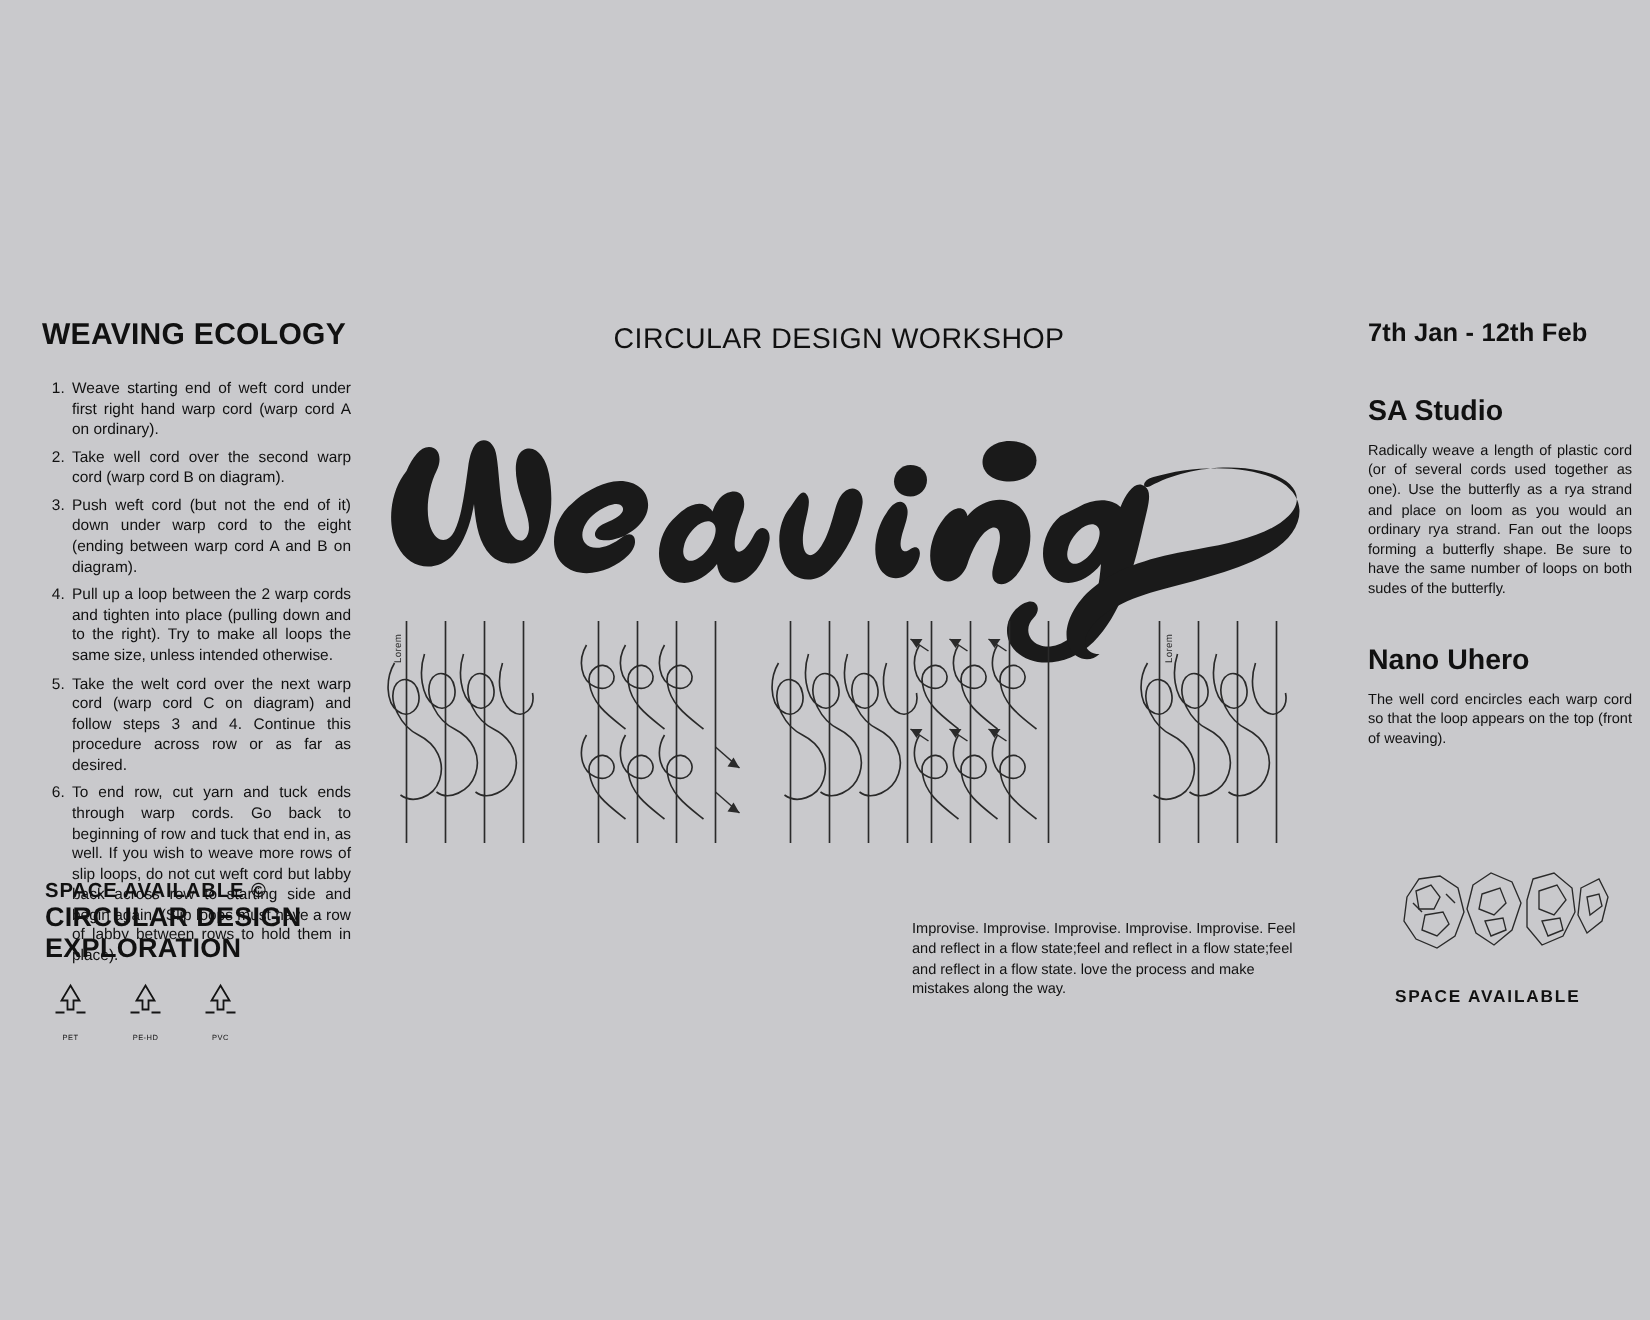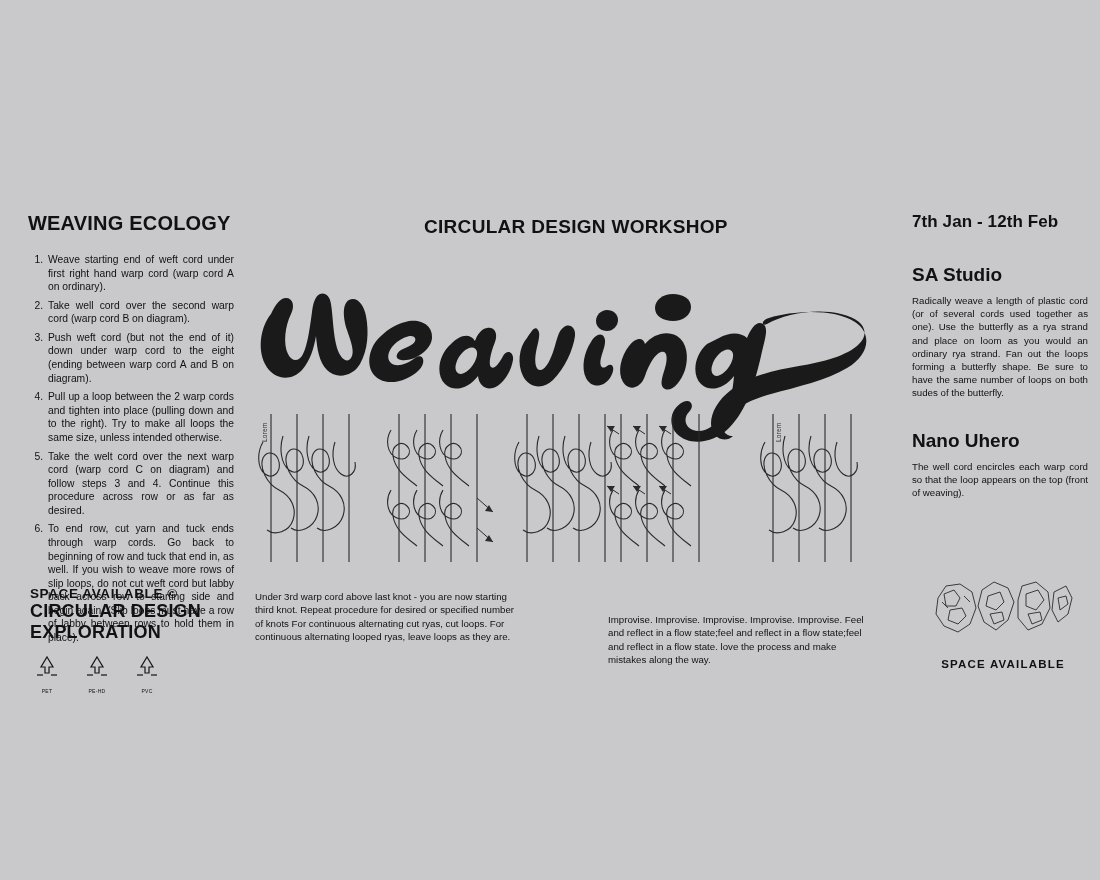--- a/index.html
+++ b/index.html
@@ -89,24 +89,24 @@
   }
   .recycle-item .rlabel {
     font-size: 5px;
     letter-spacing: 0.3px;
     margin-top: 1px;
   }
 
   
   .center-title {
     position: absolute;
-    left: 424px;
+    left: 409px;
     top: 216px;
     font-size: 19px;
-    font-weight: bold;
+    font-weight: normal;
     letter-spacing: 0.3px;
     text-align: right;
   }
   .wordmark {
     position: absolute;
     left: 255px;
     top: 252px;
     width: 620px;
     height: 230px;
     pointer-events: none;
@@ -157,21 +157,21 @@
     font-size: 9.7px;
     line-height: 1.36;
     text-align: justify;
     margin: 0 0 30px 0;
   }
   .sa-mark {
     position: absolute;
     left: 930px;
     top: 576px;
     width: 146px;
-    text-align: center;
+    text-align: left;
   }
   .sa-mark-label {
     font-size: 11.5px;
     font-weight: bold;
     letter-spacing: 1.2px;
     margin-top: 6px;
   }
 
   .vlabel {
     font-size: 6.5px;
@@ -338,21 +338,20 @@
         <path d="M30,24 C26,36 28,52 36,58 C44,64 52,56 50,46 C48,36 38,34 34,42 C30,52 38,68 50,74 C62,80 68,92 64,104 C60,116 46,122 38,116"></path>
         <path d="M56,24 C52,36 54,52 62,58 C70,64 78,56 76,46 C74,36 64,34 60,42 C56,52 64,68 76,74 C88,80 94,92 90,104 C86,116 72,122 64,116"></path>
         <path d="M82,30 C78,42 80,56 88,62 C96,68 104,60 102,50"></path>
       </g>
     </g>
 
     <text class="vlabel" x="14" y="30" transform="rotate(-90 14 30)" fill="#2a2a2a">Lorem</text>
     <text class="vlabel" x="528" y="30" transform="rotate(-90 528 30)" fill="#2a2a2a">Lorem</text>
   </svg>
 
-  <div class="cap-left">Under 3rd warp cord above last knot - you are now starting third knot. Repeat procedure for desired or specified number of knots For continuous alternating cut ryas, cut loops. For continuous alternating looped ryas, leave loops as they are.</div>
   <div class="cap-right">Improvise. Improvise. Improvise. Improvise. Improvise. Feel and reflect in a flow state;feel and reflect in a flow state;feel and reflect in a flow state. love the process and make mistakes along the way.</div>
 
   <div class="col-right">
     <div class="date-line">7th Jan - 12th Feb</div>
 
     <h2 class="rt-head">SA Studio</h2>
     <p class="rt-body">Radically weave a length of plastic cord (or of several cords used together as one). Use the butterfly as a  rya strand and place on loom as you would an ordinary rya strand. Fan out the loops forming a butterfly shape. Be sure to have the same number of loops on both sudes of the butterfly.</p>
 
     <h2 class="rt-head">Nano Uhero</h2>
     <p class="rt-body">The well cord encircles each warp cord so that the loop appears on the top (front of weaving).</p>

